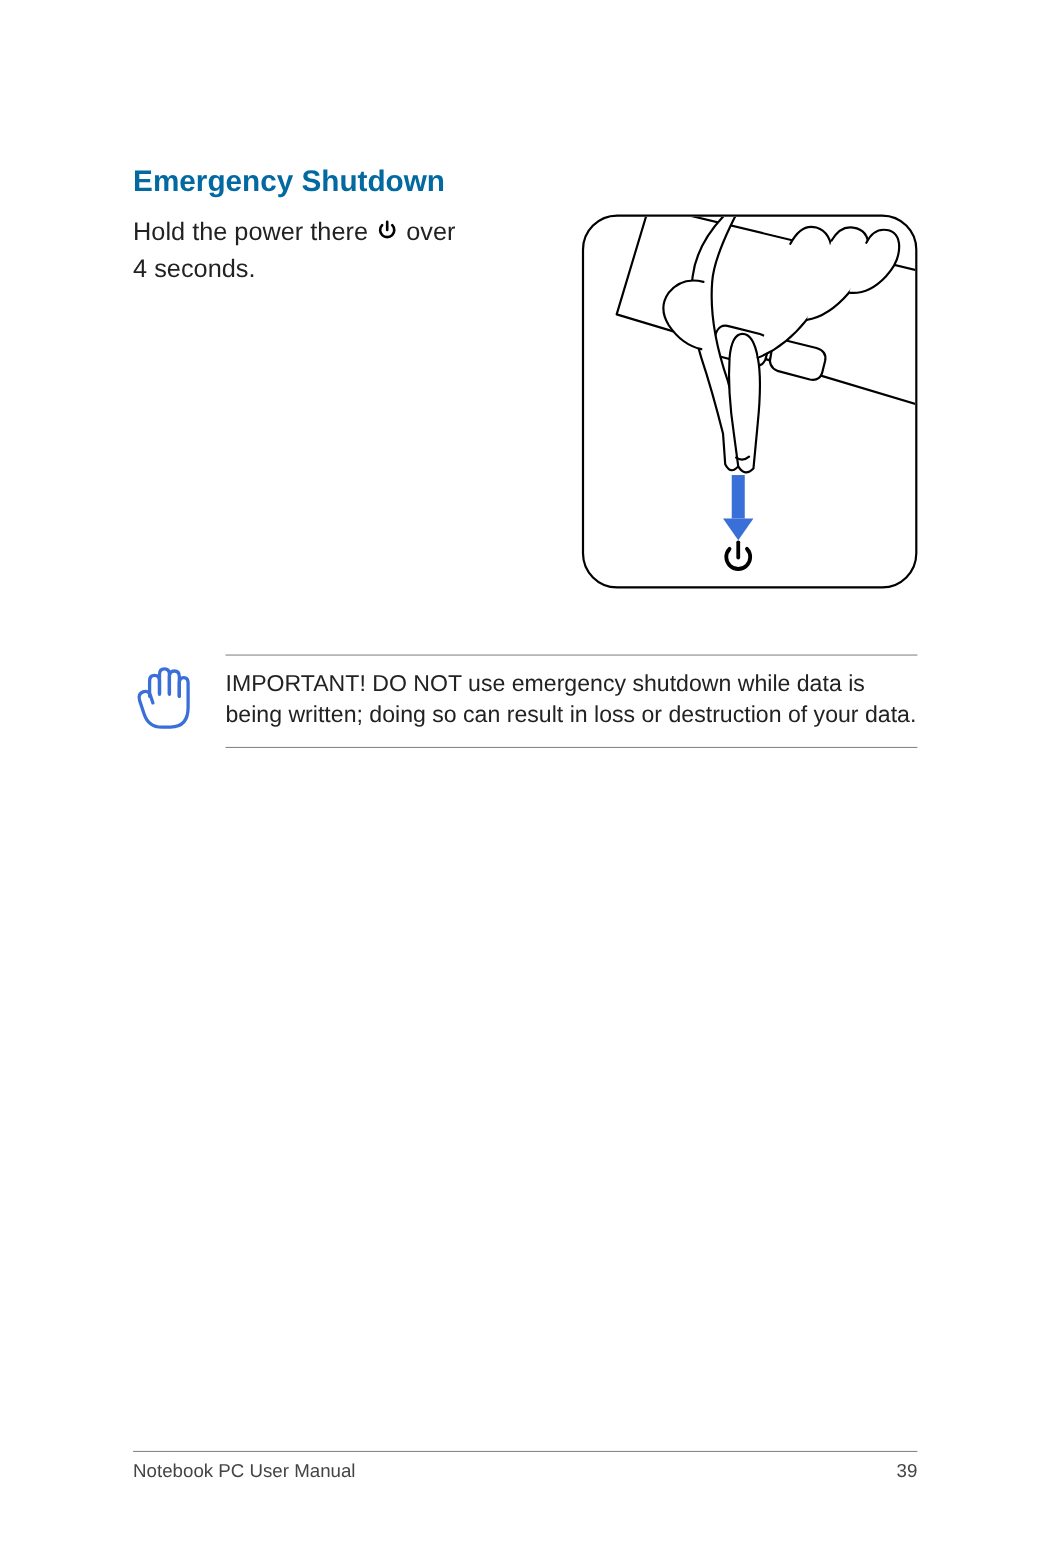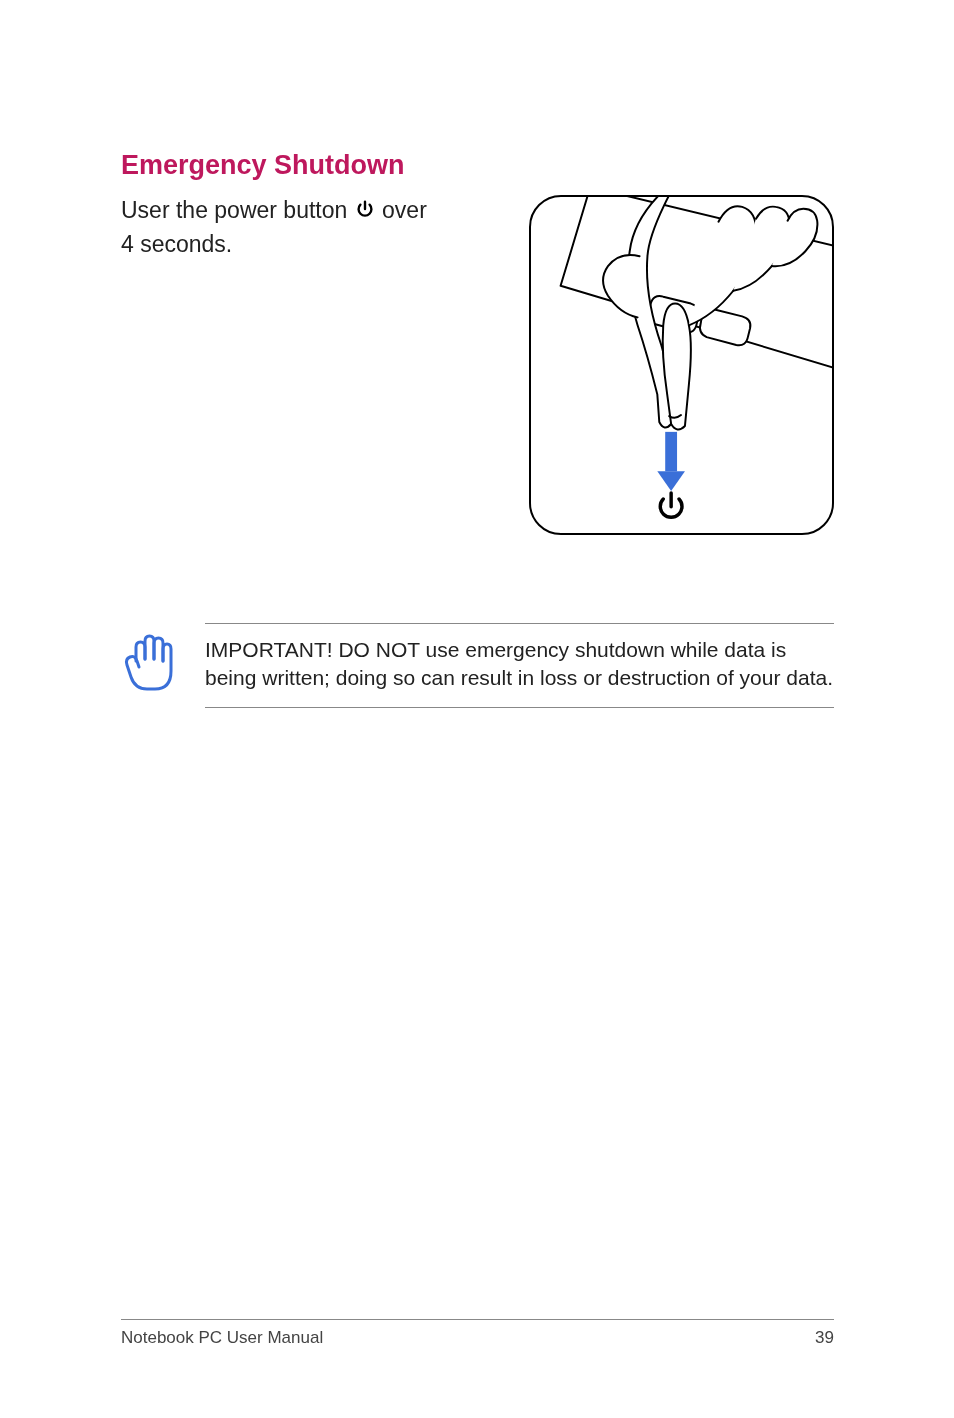--- a/index.html
+++ b/index.html
@@ -6,21 +6,21 @@
   html, body { width: 954px; height: 1418px; background: #fff; font-family: "Segoe UI", "Helvetica Neue", Arial, sans-serif; color: #333; }
   .page {
     position: relative;
     width: 954px;
     height: 1418px;
     padding: 150px 120px 0 121px;
   }
   .heading {
     font-size: 27px;
     font-weight: 700;
-    color: #be185d;
+    color: #0369a1;
     margin-bottom: 14px;
   }
   .intro {
     font-size: 23px;
     line-height: 1.35;
     color: #222;
     margin-bottom: 44px;
   }
   .content-row {
     display: flex;
@@ -42,21 +42,21 @@
     height: 340px;
     border: 2.5px solid #000;
     border-radius: 32px;
     position: relative;
     overflow: hidden;
     flex: 0 0 auto;
     margin-left: auto;
   }
   .illus-svg { position: absolute; inset: 0; }
   .note-block {
-    margin-top: 88px;
+    margin-top: 60px;
     display: flex;
     align-items: flex-start;
     gap: 28px;
   }
   .note-icon {
     flex: 0 0 56px;
     padding-top: 8px;
   }
   .note-text-wrap {
     flex: 1;
@@ -85,21 +85,21 @@
 </head>
 <body>
 
 <div class="page">
 
   <h2 class="heading">Emergency Shutdown</h2>
 
 
   <div class="content-row">
     <p class="instruction">
-      <span>User the power button </span><span class="power-inline"><svg width="22" height="22" viewBox="0 0 24 24">
+      <span>Hold the power there </span><span class="power-inline"><svg width="22" height="22" viewBox="0 0 24 24">
             <path d="M12 3 L12 11" stroke="#000" stroke-width="2.6" stroke-linecap="round" fill="none"></path>
             <path d="M7 6.2 A7 7 0 1 0 17 6.2" stroke="#000" stroke-width="2.6" stroke-linecap="round" fill="none"></path>
           </svg></span><span> over 4 seconds.</span>
     </p>
 
     <div class="illus-box">
       <svg class="illus-svg" viewBox="0 0 305 340">
 
         <g stroke="#000" stroke-width="2" fill="#fff" stroke-linejoin="round" stroke-linecap="round">
           <path d="M60 -10 L330 55 L330 180 L30 90 Z" fill="#fff"></path>

